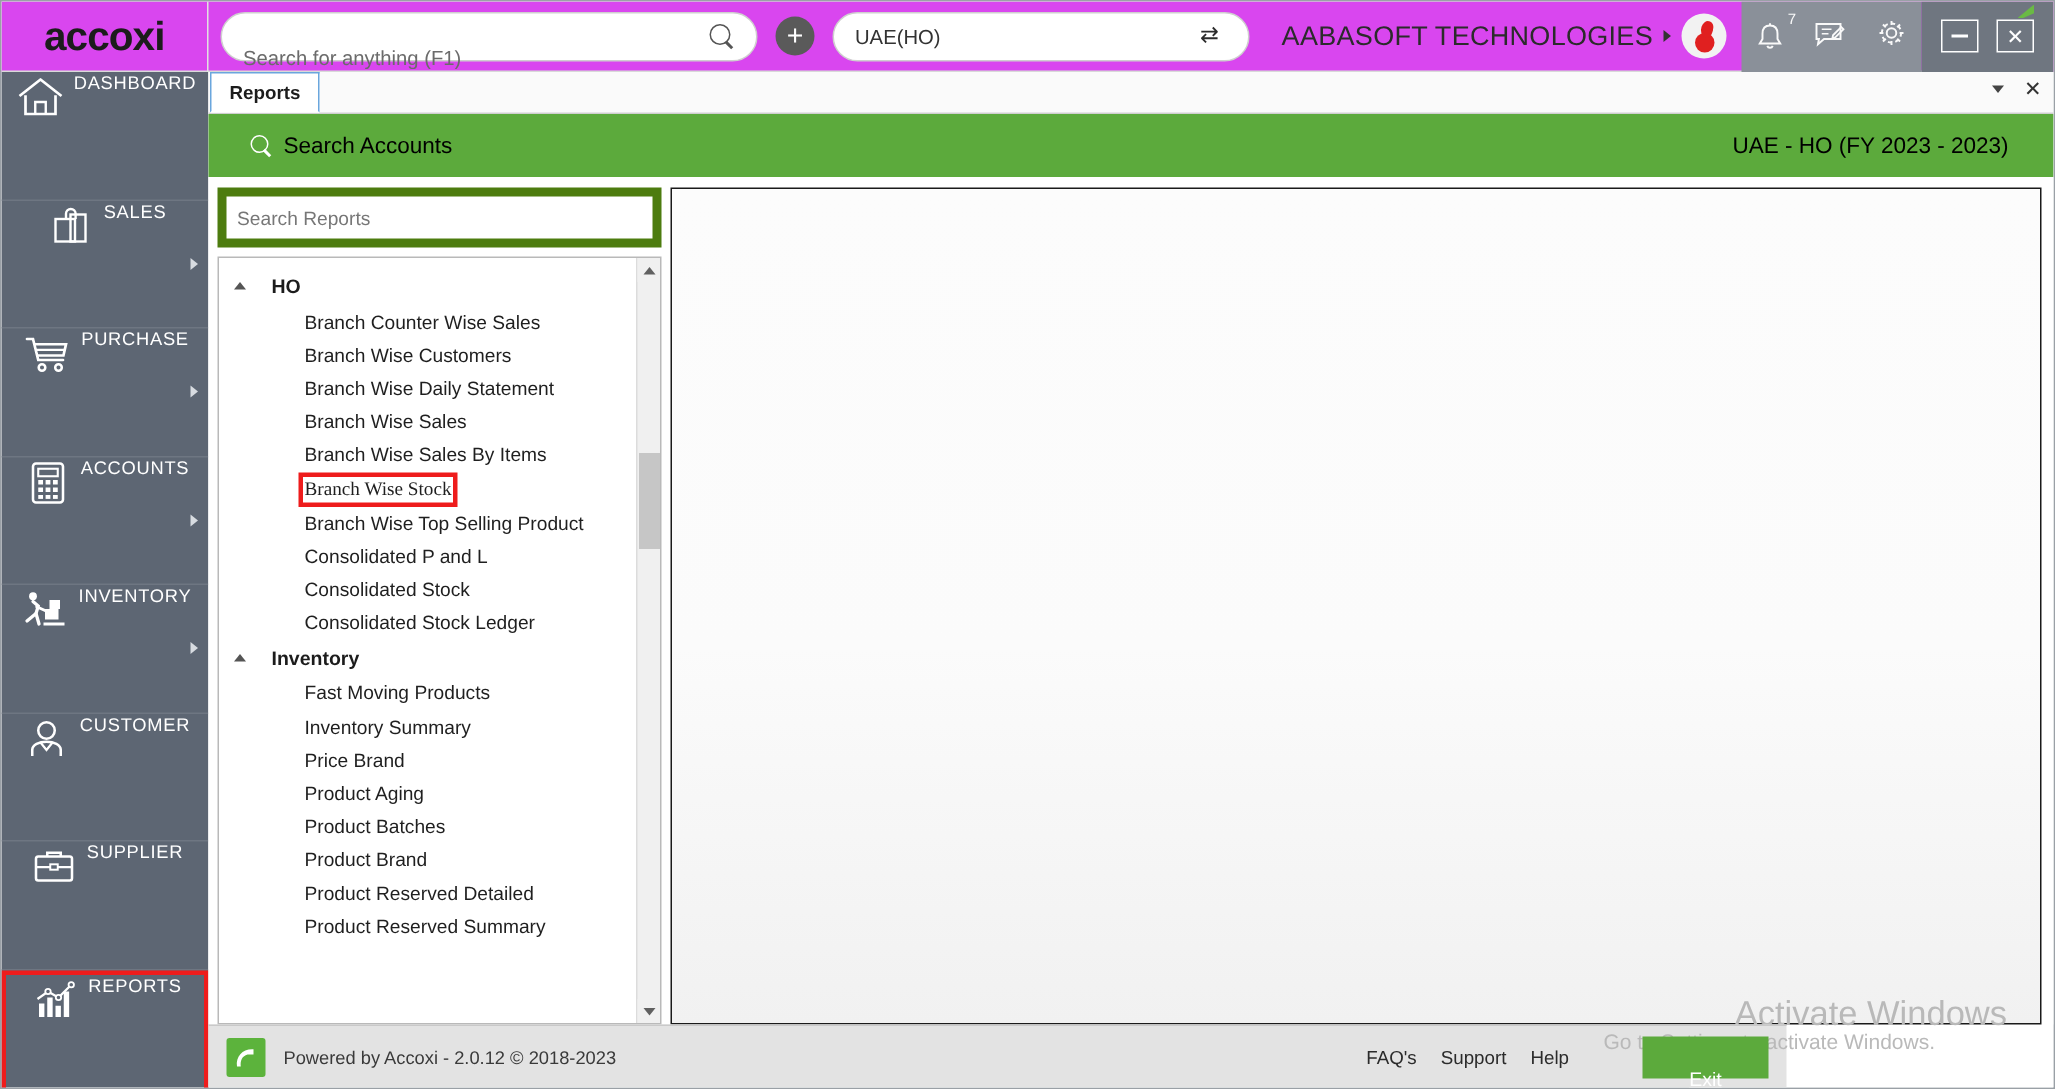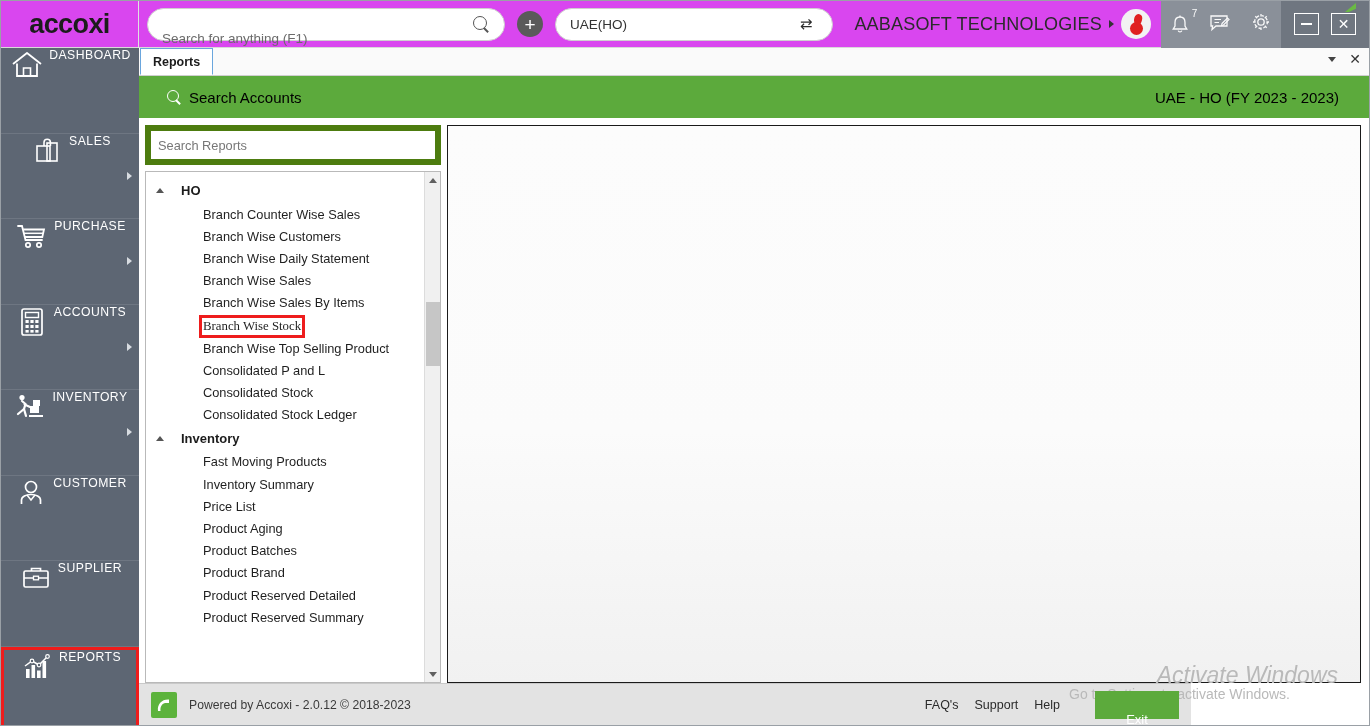--- a/index.html
+++ b/index.html
@@ -290,21 +290,21 @@
     top: 130px; height: 64px; background: #c6c6c6; cursor: pointer;
   }
 
   .right-panel {
     flex: 1; border: 1px solid #1a1a1a;
     background: linear-gradient(180deg,#fcfcfc 0%, #fbfbfb 55%, #f1f1f1 100%);
     position: relative;
   }
   .watermark {
     position: absolute; right: 22px; bottom: -6px;
-    text-align: center; color: #b6b6b6; pointer-events: none; font-style: italic;
+    text-align: center; color: #b6b6b6; pointer-events: none;
   }
   .wm-title { font-size: 23px; line-height: 26px; color: #b9b9b9; }
 
   
   .footer {
     position: absolute; left: 138px; bottom: 0;
     width: 1052px; height: 42px;
     background: #e3e3e3;
     border-top: 1px solid #c9c9c9;
     display: flex; align-items: center;
@@ -314,21 +314,21 @@
     background: #5cb33c; position: relative; border-radius: 2px;
     display:flex; align-items:center; justify-content:center;
   }
   .foot-logo svg { display:block; }
   .foot-text { margin-left: 12px; font-size: 12.2px; color: #3a3a3a; }
   .wm2 {
     position: absolute; left: 930px; top: 2px;
     font-size: 14px; color: #b9b9b9; white-space: nowrap;
   }
   .foot-links {
-    position: absolute; right: 131px;
+    position: absolute; right: 145px;
     display: flex; gap: 16px; font-size: 12.5px; color: #2b2b2b; padding-left: 44px;
   }
   .foot-links span { cursor: pointer; }
   .exit-btn {
     position: absolute; right: 12px; top: 7px;
     width: 84px; height: 28px;
     background: #5caa3c; color: #fff;
     display: flex; align-items: center; justify-content: center;
     font-size: 13px; cursor: pointer;
   }
@@ -565,21 +565,21 @@
             <div class="tree-item"><span class="lbl">Consolidated P and L</span></div>
             <div class="tree-item"><span class="lbl">Consolidated Stock</span></div>
             <div class="tree-item"><span class="lbl">Consolidated Stock Ledger</span></div>
 
             <div class="grp-header">
               <div class="grp-caret"></div>
               <span>Inventory</span>
             </div>
             <div class="tree-item"><span class="lbl">Fast Moving Products</span></div>
             <div class="tree-item"><span class="lbl">Inventory Summary</span></div>
-            <div class="tree-item"><span class="lbl">Price List</span></div>
+            <div class="tree-item"><span class="lbl">Price Brand</span></div>
             <div class="tree-item"><span class="lbl">Product Aging</span></div>
             <div class="tree-item"><span class="lbl">Product Batches</span></div>
             <div class="tree-item"><span class="lbl">Product Brand</span></div>
             <div class="tree-item"><span class="lbl">Product Reserved Detailed</span></div>
             <div class="tree-item"><span class="lbl">Product Reserved Summary</span></div>
           </div>
 
           <div class="vscroll">
             <div class="vs-arrow top">
                 <div class="vs-up"></div>

